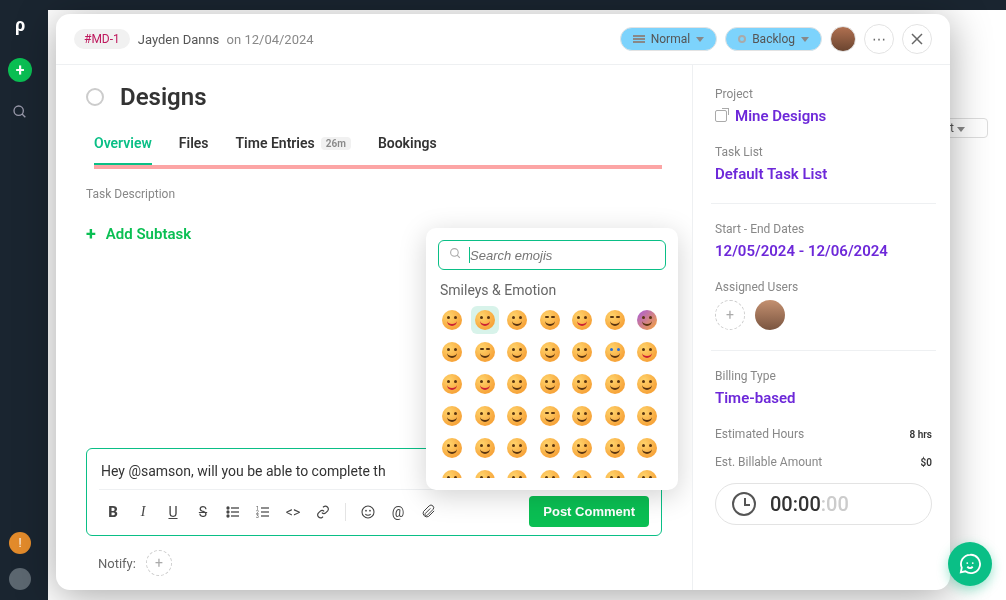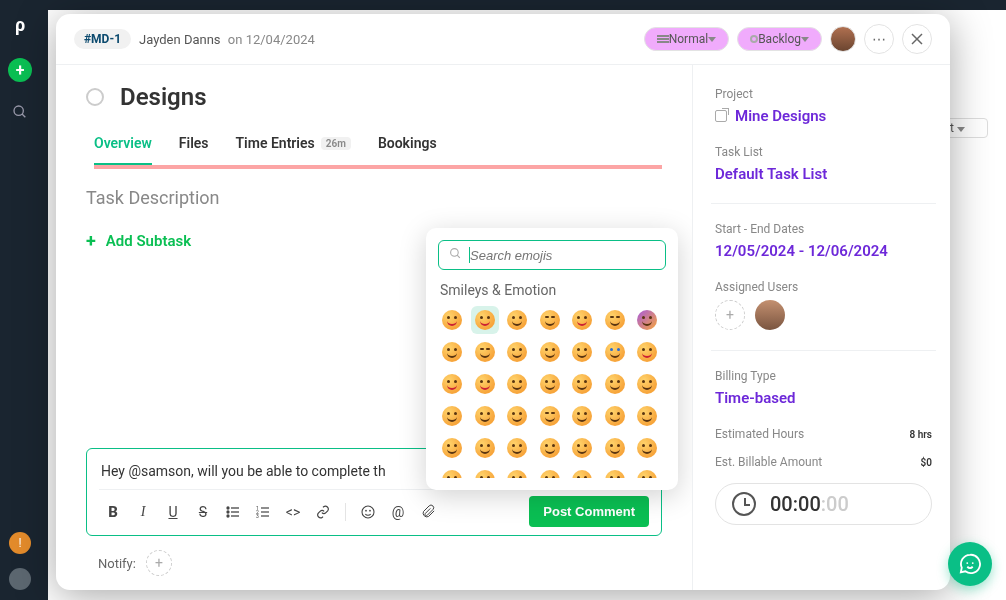--- a/index.html
+++ b/index.html
@@ -98,34 +98,34 @@
     align-items:center;
     padding:10px 18px;
     border-bottom:1px solid #eef0f2;
     gap:8px;
   }
   .badge-id {
     background:#f1f1f1;
     border-radius:12px;
     padding:3px 10px;
     font-size:12px;
-    color:#0c4a6e;
-    font-weight:700;
+    color:#be185d;
+    font-weight:400;
   }
   .author { font-size:13px; color:#555; }
   .author .date-on { color:#888; margin-left:4px;}
   .modal-header .spacer { flex:1; }
   .pill {
     border:1px solid #e3e3e3;
     border-radius:16px;
     padding:4px 12px;
     font-size:12px;
     color:#555;
-    display:flex; align-items:center; 
-    background:#f0abfc;
+    display:flex; align-items:center; gap:6px;
+    background:#7dd3fc;
   }
   .pill .bars {
     display:inline-block;
     width:12px;
   }
   .pill .bars span{
     display:block;height:2px;background:#888;margin:1px 0;
   }
   .small-circle-btn {
     width:30px;height:30px;border-radius:50%;
@@ -177,21 +177,21 @@
     display:flex;align-items:center;gap:6px;
   }
   .tab.active { color:#0abf86; border-bottom-color:#0abf86; }
   .tab .tag {
     background:#f1f1f1;border-radius:4px;padding:1px 5px;
     font-size:10px;color:#888;
   }
 
   .task-desc {
     margin-top:18px;
-    color:#888;font-size:18px;
+    color:#888;font-size:12px;
   }
   .add-subtask {
     margin-top:22px;
     color:#0abf53;font-weight:600;
     display:flex;align-items:center;gap:10px;font-size:15px;
   }
   .add-subtask .plus2 {
     font-size:18px;font-weight:700;
   }
 

